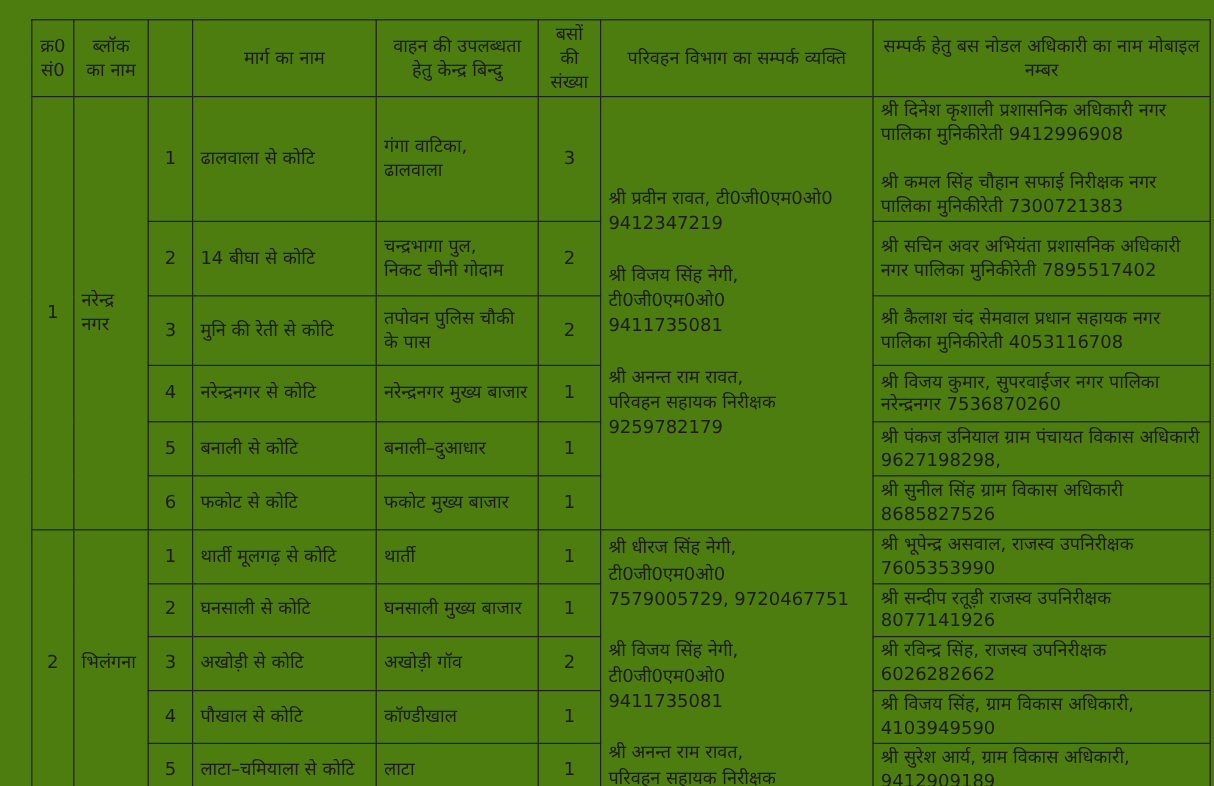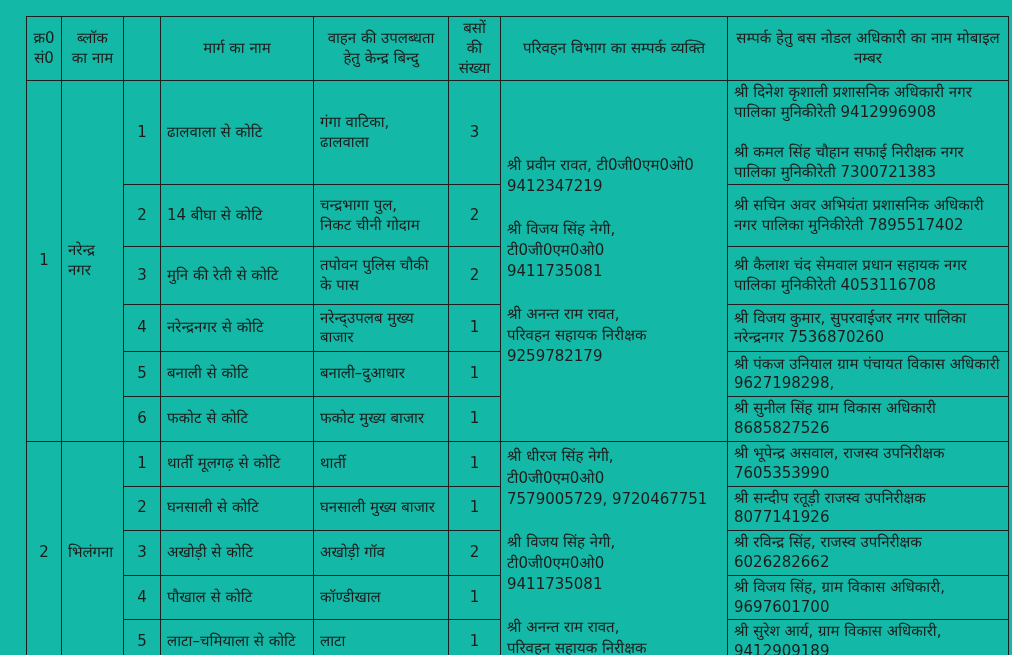--- a/index.html
+++ b/index.html
@@ -5,21 +5,21 @@
   html, body {
     margin: 0;
     padding: 0;
     background: #ffffff;
     font-family: "DejaVu Sans", "Liberation Sans", sans-serif;
     color: #1c1c1c;
   }
   .page {
     width: 1012px;
     height: 655px;
-    background: #14b8a6;
+    background: #4d7c0f;
     position: relative;
     overflow: hidden;
   }
   table.busgrid {
     position: absolute;
     left: 26px;
     top: 16px;
     width: 982px;
     border-collapse: collapse;
     table-layout: fixed;
@@ -112,21 +112,21 @@
       <td class="num">3</td>
       <td>मुनि की रेती से कोटि</td>
       <td>तपोवन पुलिस चौकी के पास</td>
       <td class="num">2</td>
       <td class="vtop">श्री कैलाश चंद सेमवाल प्रधान सहायक नगर पालिका मुनिकीरेती 4053116708</td>
     </tr>
 
     <tr style="height:47px">
       <td class="num">4</td>
       <td>नरेन्द्रनगर से कोटि</td>
-      <td>नरेन्द्उपलब मुख्य बाजार</td>
+      <td>नरेन्द्रनगर मुख्य बाजार</td>
       <td class="num">1</td>
       <td class="vtop">श्री विजय कुमार, सुपरवाईजर नगर पालिका नरेन्द्रनगर 7536870260</td>
     </tr>
 
     <tr style="height:45px">
       <td class="num">5</td>
       <td>बनाली से कोटि</td>
       <td>बनाली–दुआधार</td>
       <td class="num">1</td>
       <td class="vtop">श्री पंकज उनियाल ग्राम पंचायत विकास अधिकारी 9627198298,</td>
@@ -174,21 +174,21 @@
       <td>अखोड़ी गॉव</td>
       <td class="num">2</td>
       <td class="vtop">श्री रविन्द्र सिंह, राजस्व उपनिरीक्षक 6026282662</td>
     </tr>
 
     <tr style="height:41px">
       <td class="num">4</td>
       <td>पौखाल से कोटि</td>
       <td>कॉण्डीखाल</td>
       <td class="num">1</td>
-      <td class="vtop">श्री विजय सिंह, ग्राम विकास अधिकारी, 9697601700</td>
+      <td class="vtop">श्री विजय सिंह, ग्राम विकास अधिकारी, 4103949590</td>
     </tr>
 
     <tr style="height:40px">
       <td class="num">5</td>
       <td>लाटा–चमियाला से कोटि</td>
       <td>लाटा</td>
       <td class="num">1</td>
       <td class="vtop">श्री सुरेश आर्य, ग्राम विकास अधिकारी, 9412909189</td>
     </tr>
   </tbody>

